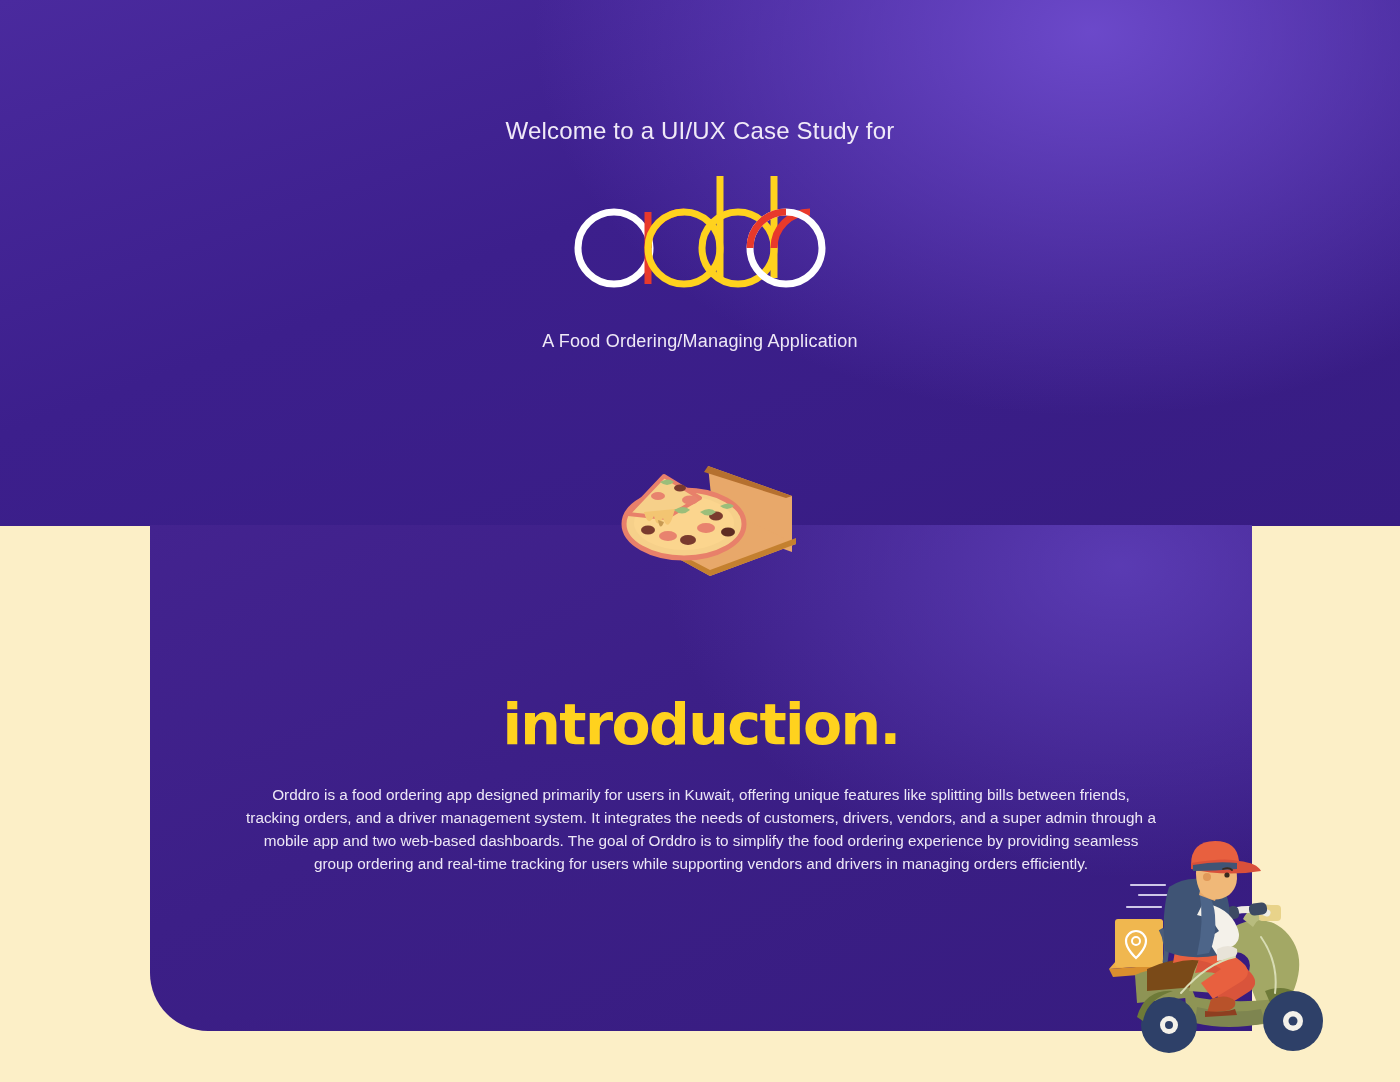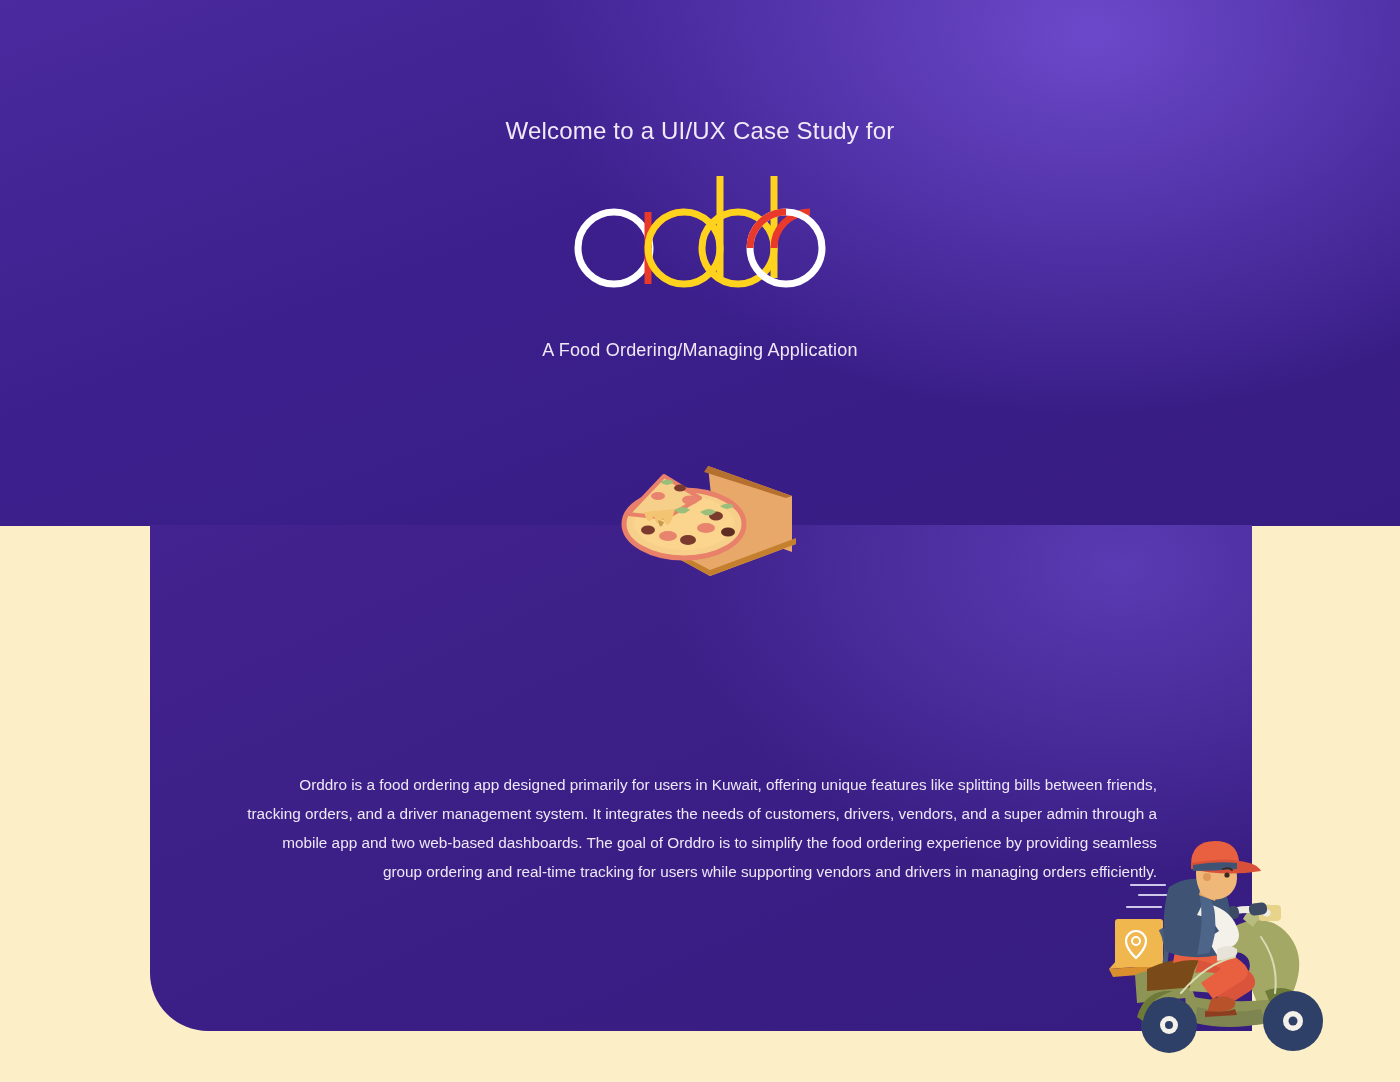--- a/index.html
+++ b/index.html
@@ -29,21 +29,21 @@
   }
 
   
   .logo-wrap {
     position:absolute; left:0; top:168px; width:1400px;
     display:flex; justify-content:center;
   }
 
   
   .subtitle {
-    position:absolute; left:0; top:340px; width:1400px;
+    position:absolute; left:0; top:331px; width:1400px;
     text-align:center;
     color:#EFE9F7;
     font-size:18px;
     letter-spacing:0.2px;
   }
 
   
   .pizza {
     position:absolute; left:596px; top:452px; z-index:6;
   }
@@ -62,25 +62,25 @@
     position:absolute; left:0; top:166px; width:1102px;
     text-align:center;
     color:#FFD21E;
     font-family:"DejaVu Sans", sans-serif;
     font-weight:bold;
     font-size:57px;
     letter-spacing:-1.6px;
   }
 
   .intro-body {
-    position:absolute; left:95px; top:245px; width:912px;
-    text-align:right;
+    position:absolute; left:95px; top:258px; width:912px;
+    text-align:center;
     color:#EDE7F6;
     font-size:15.3px;
-    line-height:29px;
+    line-height:23px;
   }
 
   
   .scooter {
     position:absolute; left:1093px; top:841px; z-index:8;
   }
 </style>
 </head>
 <body>
 
@@ -143,20 +143,21 @@
     <ellipse cx="132" cy="80" rx="7" ry="4.5" fill="#5E2C22"></ellipse>
 
     <path d="M 78 58 q 10 -6 16 0 q -8 7 -16 0 z" fill="#9BBE7A"></path>
     <path d="M 104 60 q 10 -6 16 0 q -8 7 -16 0 z" fill="#9BBE7A"></path>
     <path d="M 64 30 q 9 -5 14 0 q -7 6 -14 0 z" fill="#9BBE7A"></path>
     <path d="M 124 54 q 9 -5 14 0 q -7 6 -14 0 z" fill="#9BBE7A"></path>
   </svg>
 </div>
 
 <div class="card">
+  <h1 class="intro-title">introduction.</h1>
   <p class="intro-body">Orddro is a food ordering app designed primarily for users in Kuwait, offering unique features like splitting bills between friends, tracking orders, and a driver management system. It integrates the needs of customers, drivers, vendors, and a super admin through a mobile app and two web-based dashboards. The goal of Orddro is to simplify the food ordering experience by providing seamless group ordering and real-time tracking for users while supporting vendors and drivers in managing orders efficiently.</p>
 </div>
 
 <div class="scooter">
   <svg width="245" height="215" viewBox="0 0 245 215">
 
     <g stroke="#CFC8E8" stroke-width="2.2" stroke-linecap="round">
       <line x1="38" y1="44" x2="72" y2="44"></line>
       <line x1="46" y1="54" x2="74" y2="54"></line>
       <line x1="34" y1="66" x2="68" y2="66"></line>

